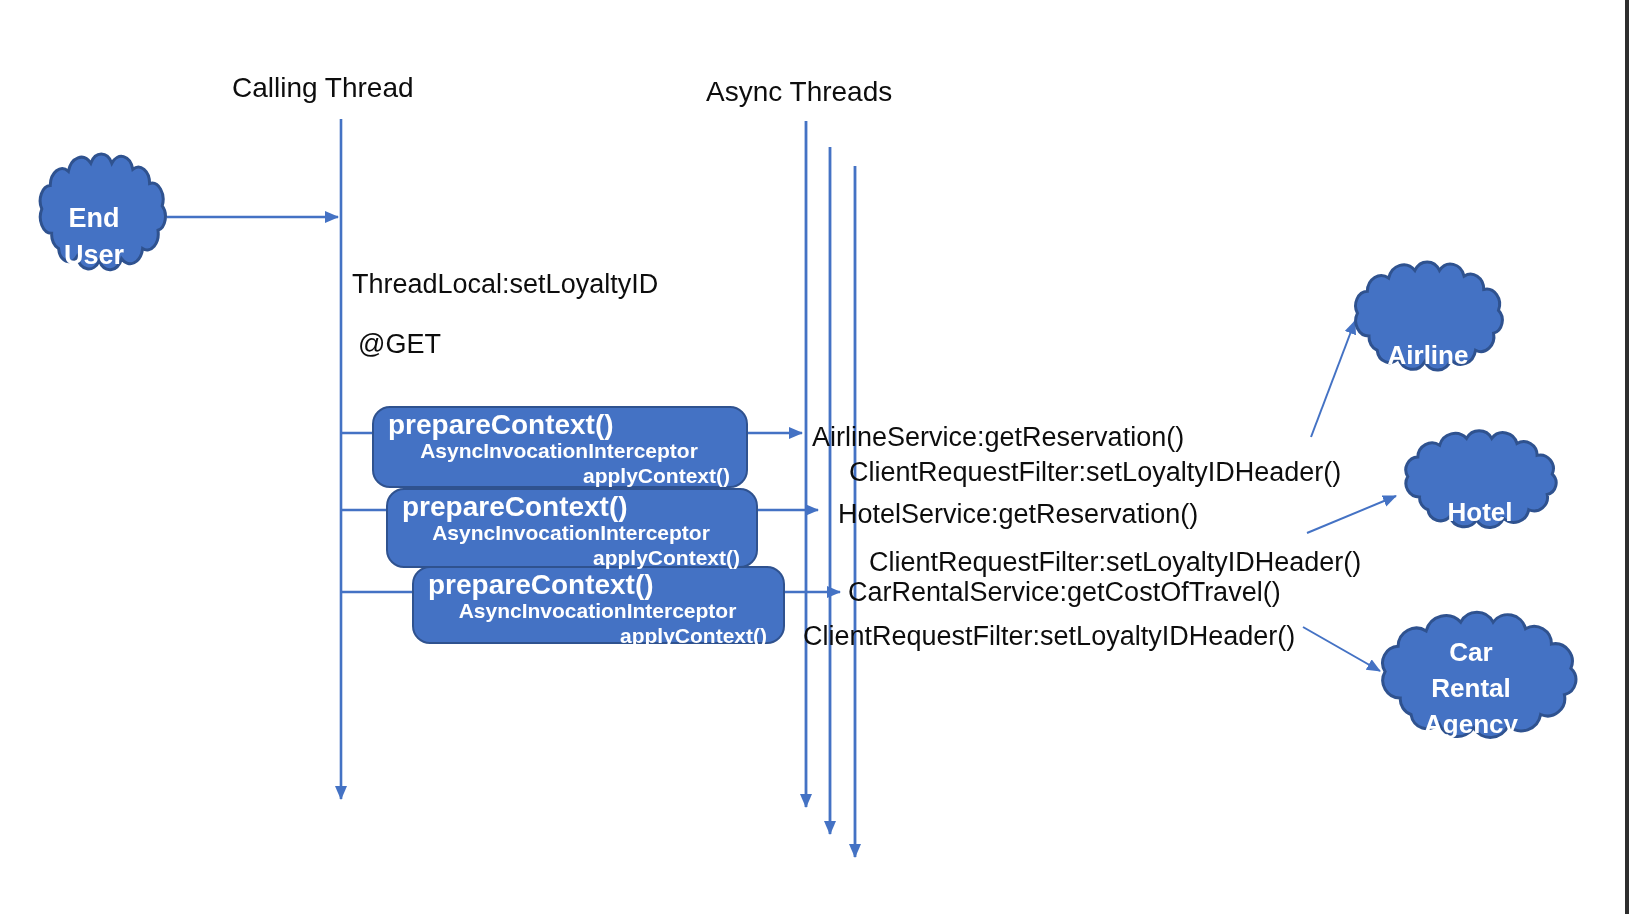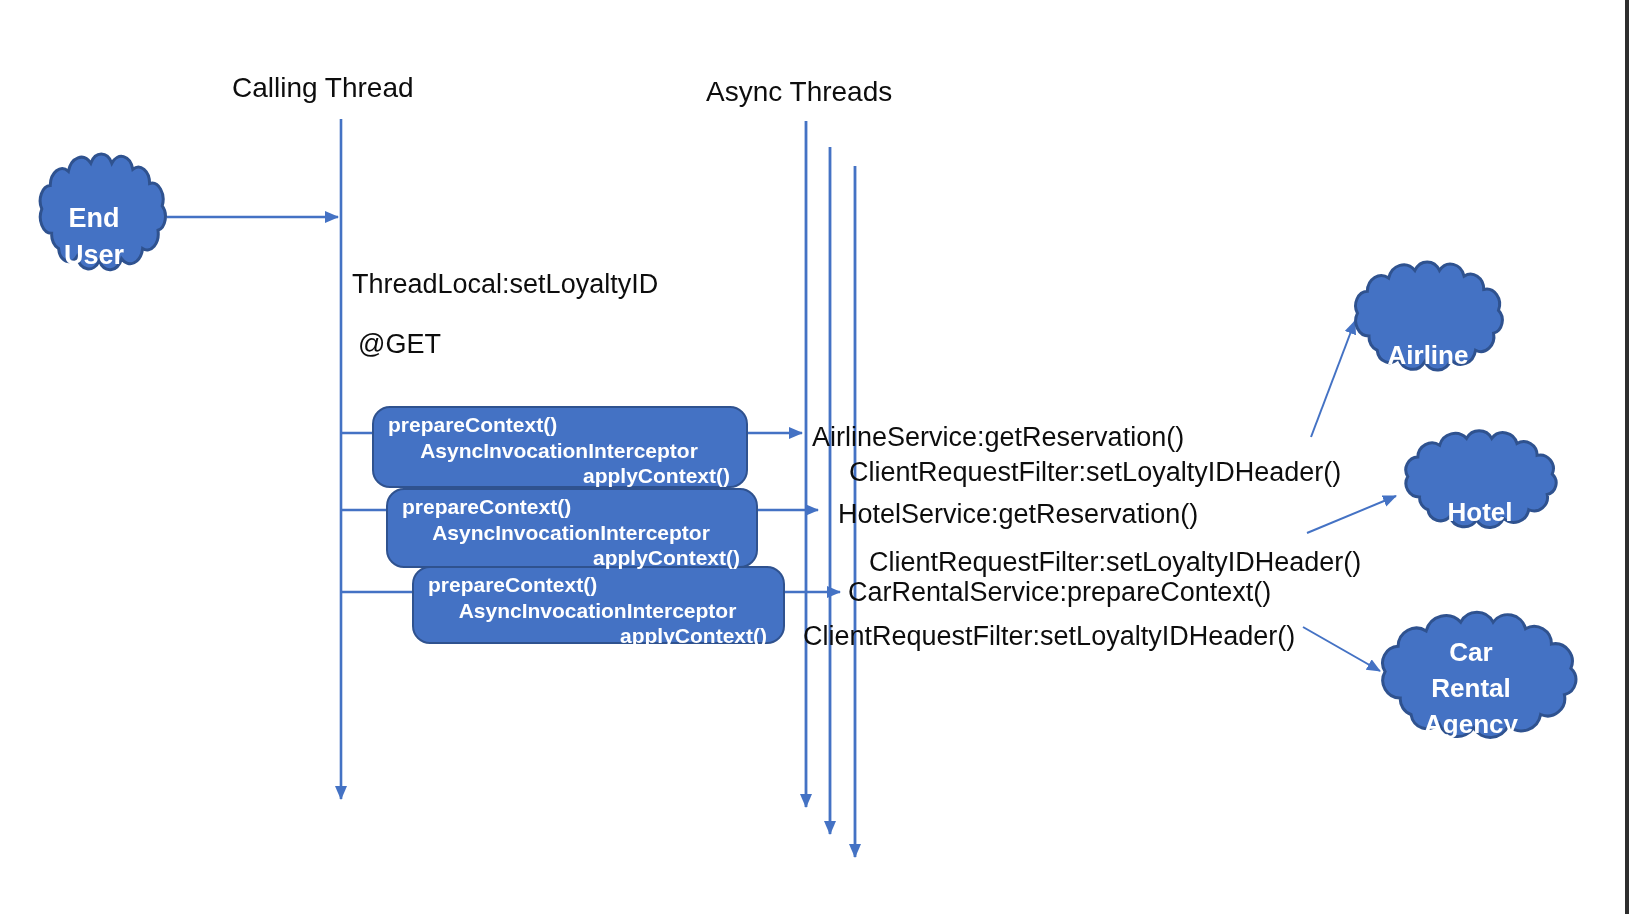--- a/index.html
+++ b/index.html
@@ -8,21 +8,21 @@
     font-family:"Liberation Sans",sans-serif;color:#111;
   }
   .connectors{position:absolute;left:0;top:0;width:1630px;height:914px;z-index:1;}
   .hdr{position:absolute;font-size:28px;font-weight:400;color:#0d0d0d;white-space:nowrap;z-index:5;}
   .t{position:absolute;font-size:27px;font-weight:400;color:#0d0d0d;white-space:nowrap;z-index:5;}
   .ibox{
     position:absolute;background:#4472C4;border:2px solid #2F528F;border-radius:18px;
     color:#ffffff;display:flex;flex-direction:column;justify-content:space-between;
     padding:5px 16px 7px 14px;box-sizing:border-box;
   }
-  .prep{font-size:21px;font-weight:600;align-self:flex-start;line-height:24px;}
+  .prep{font-size:28px;font-weight:600;align-self:flex-start;line-height:24px;}
   .iname{font-size:21px;font-weight:600;align-self:center;line-height:27px;}
   .appl{font-size:21px;font-weight:600;align-self:flex-end;line-height:24px;}
   .cloud{position:absolute;z-index:4;}
   .cloud svg{position:absolute;left:0;top:0;width:100%;height:100%;}
   .clabel{
     position:absolute;left:0;top:0;right:0;bottom:0;display:flex;flex-direction:column;
     align-items:center;justify-content:flex-end;color:#ffffff;font-weight:700;
     text-align:center;z-index:2;
   }
   .clabel div{line-height:37px;}
@@ -80,21 +80,21 @@
   <div class="ibox" style="left:412px;top:566px;width:373px;height:78px;z-index:10;">
     <div class="prep">prepareContext()</div>
     <div class="iname">AsyncInvocationInterceptor</div>
     <div class="appl">applyContext()</div>
   </div>
 
   <div class="t" style="left:812px;top:422px;">AirlineService:getReservation()</div>
   <div class="t" style="left:849px;top:457px;">ClientRequestFilter:setLoyaltyIDHeader()</div>
   <div class="t" style="left:838px;top:499px;">HotelService:getReservation()</div>
   <div class="t" style="left:869px;top:547px;">ClientRequestFilter:setLoyaltyIDHeader()</div>
-  <div class="t" style="left:848px;top:577px;">CarRentalService:prepareContext()</div>
+  <div class="t" style="left:848px;top:577px;">CarRentalService:getCostOfTravel()</div>
   <div class="t" style="left:803px;top:621px;">ClientRequestFilter:setLoyaltyIDHeader()</div>
 
   <div class="cloud cl-enduser" style="left:32px;top:152px;width:140px;height:122px;">
     <svg viewBox="0 0 200 120" preserveAspectRatio="none">
       <path d="M 28 80 A 16 16 0 0 1 14 56 A 15 15 0 0 1 26 33 A 17 17 0 0 1 52 19 A 19 19 0 0 1 84 11 A 17 17 0 0 1 114 11 A 17 17 0 0 1 144 17 A 16 16 0 0 1 168 31 A 16 16 0 0 1 186 53 A 14 14 0 0 1 180 77 A 16 16 0 0 1 158 95 A 18 18 0 0 1 128 105 A 18 18 0 0 1 96 107 A 18 18 0 0 1 64 103 A 15 15 0 0 1 38 95 A 15 15 0 0 1 28 80 Z" fill="#4472C4" stroke="#2F528F" stroke-width="3" vector-effect="non-scaling-stroke"></path>
     </svg>
     <div class="clabel">
       <div>End</div>
       <div>User</div>
     </div>

